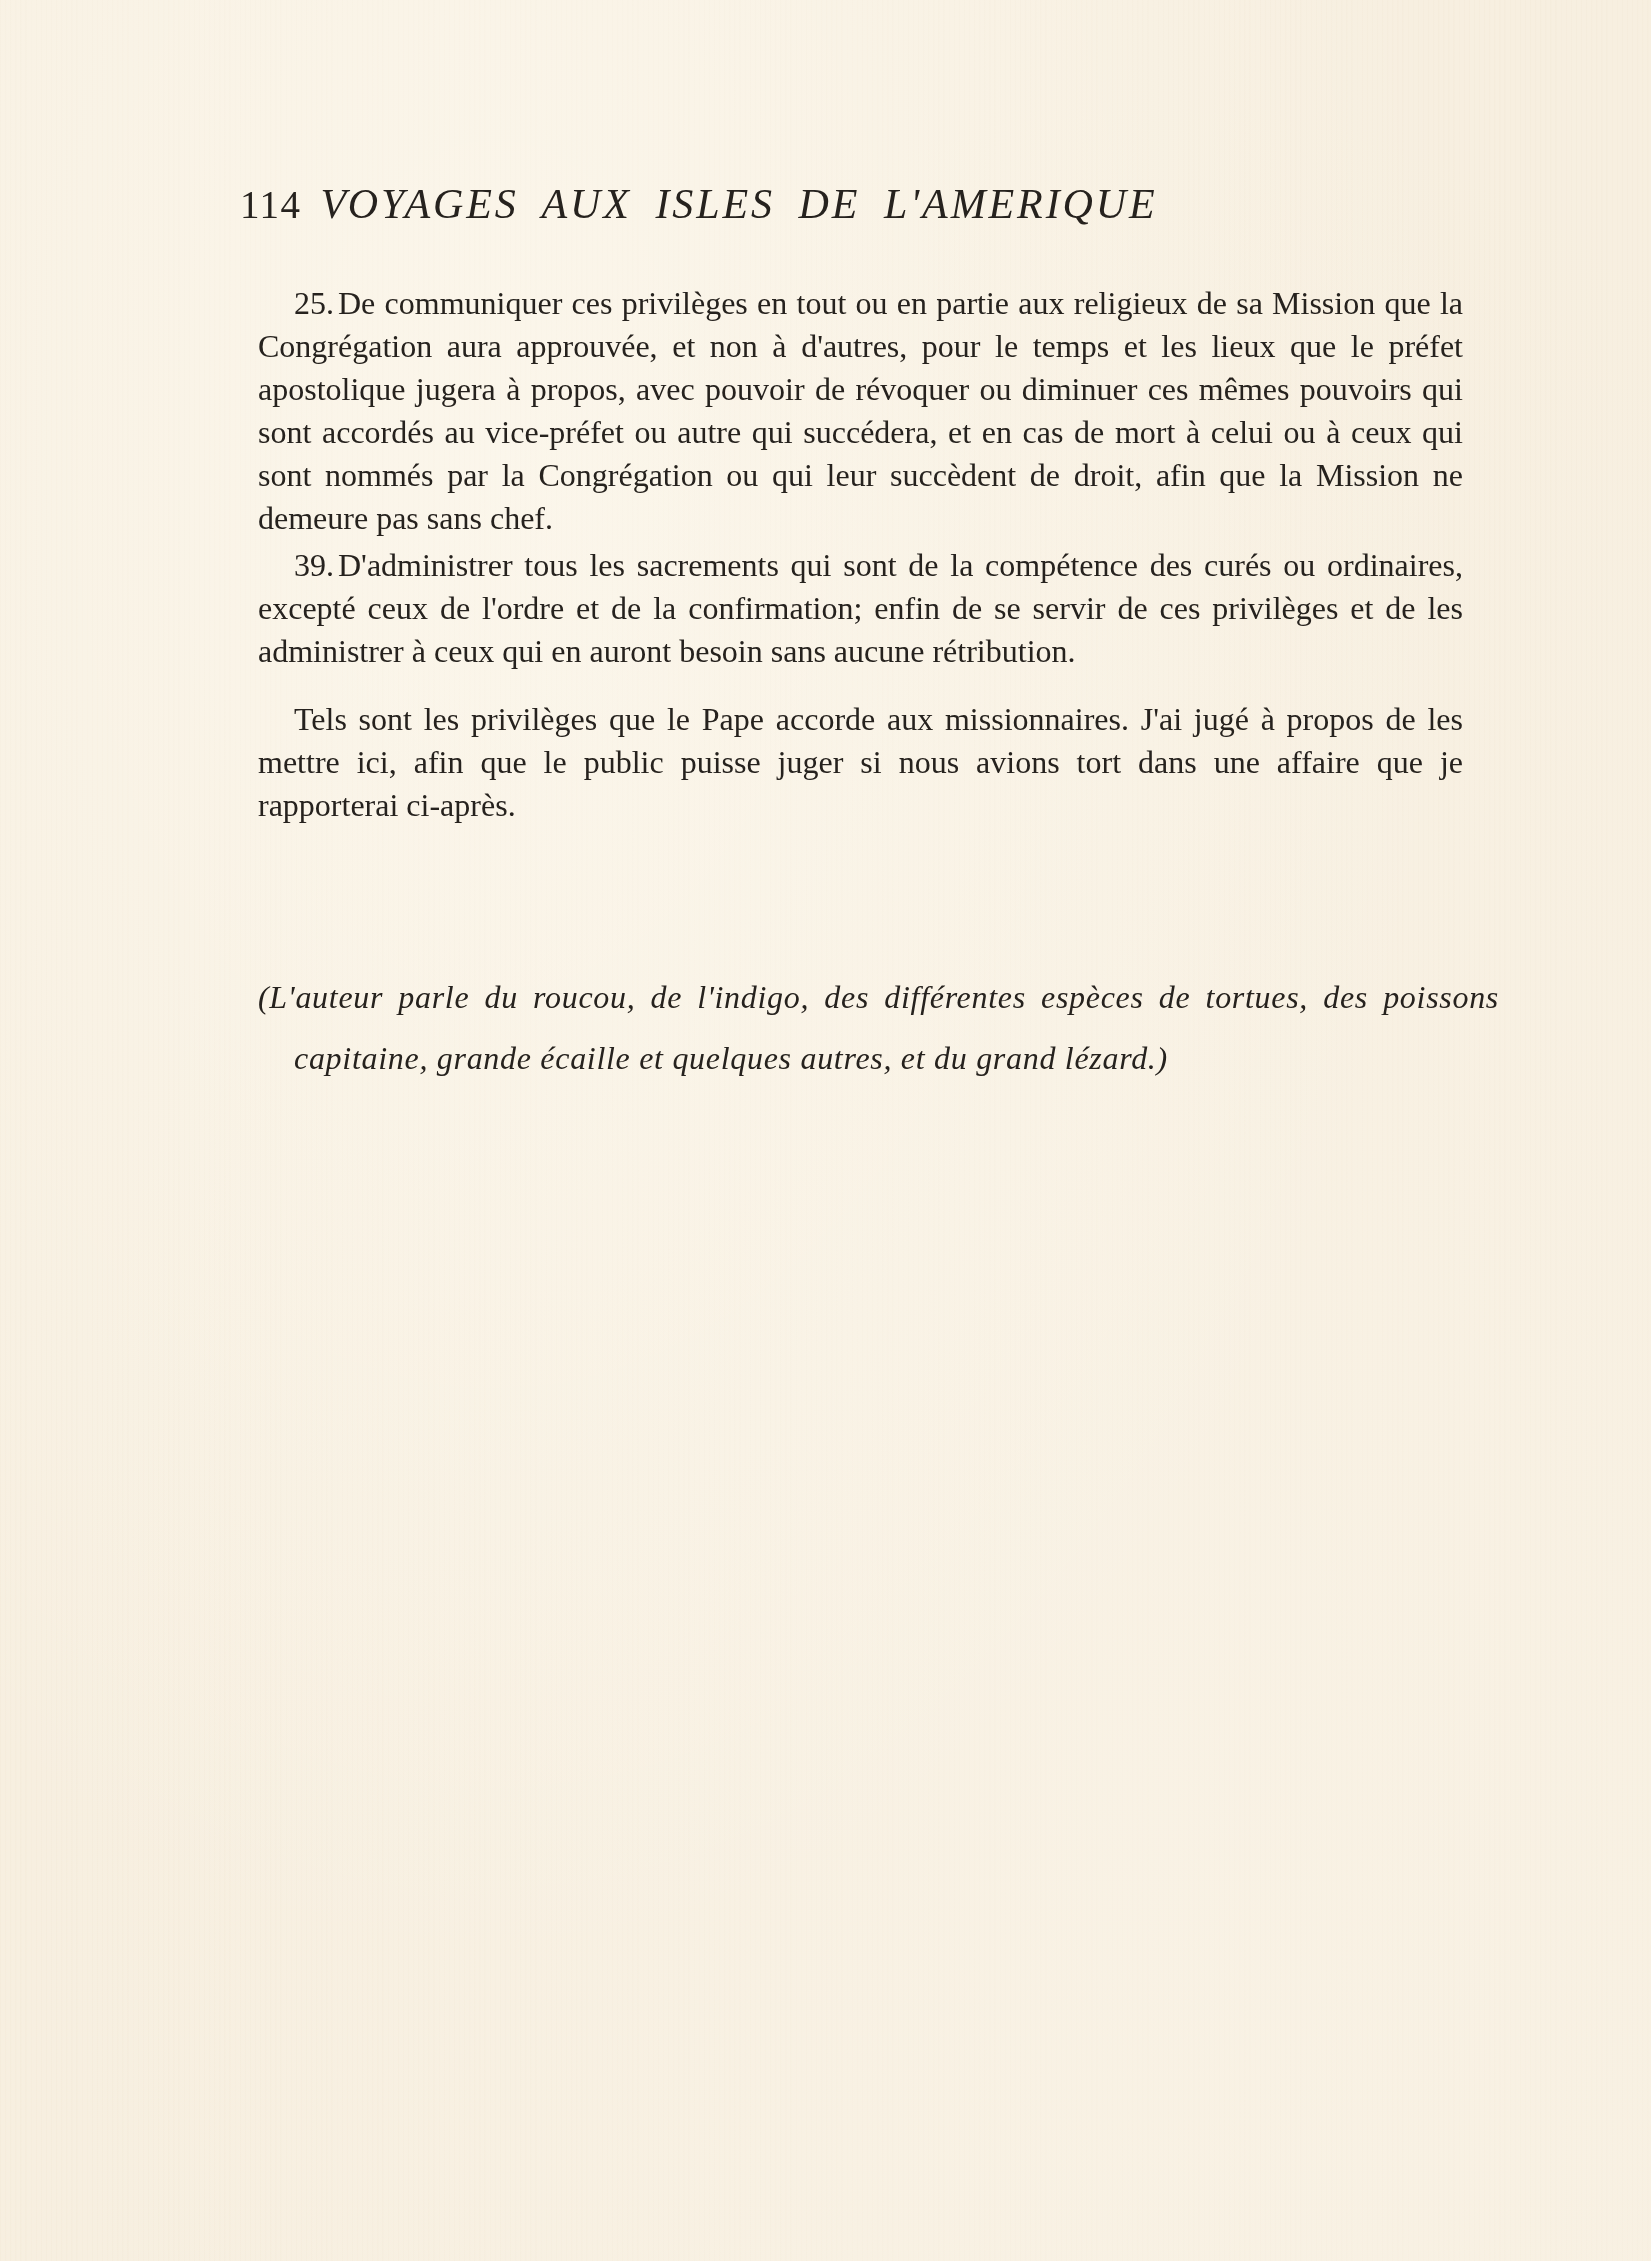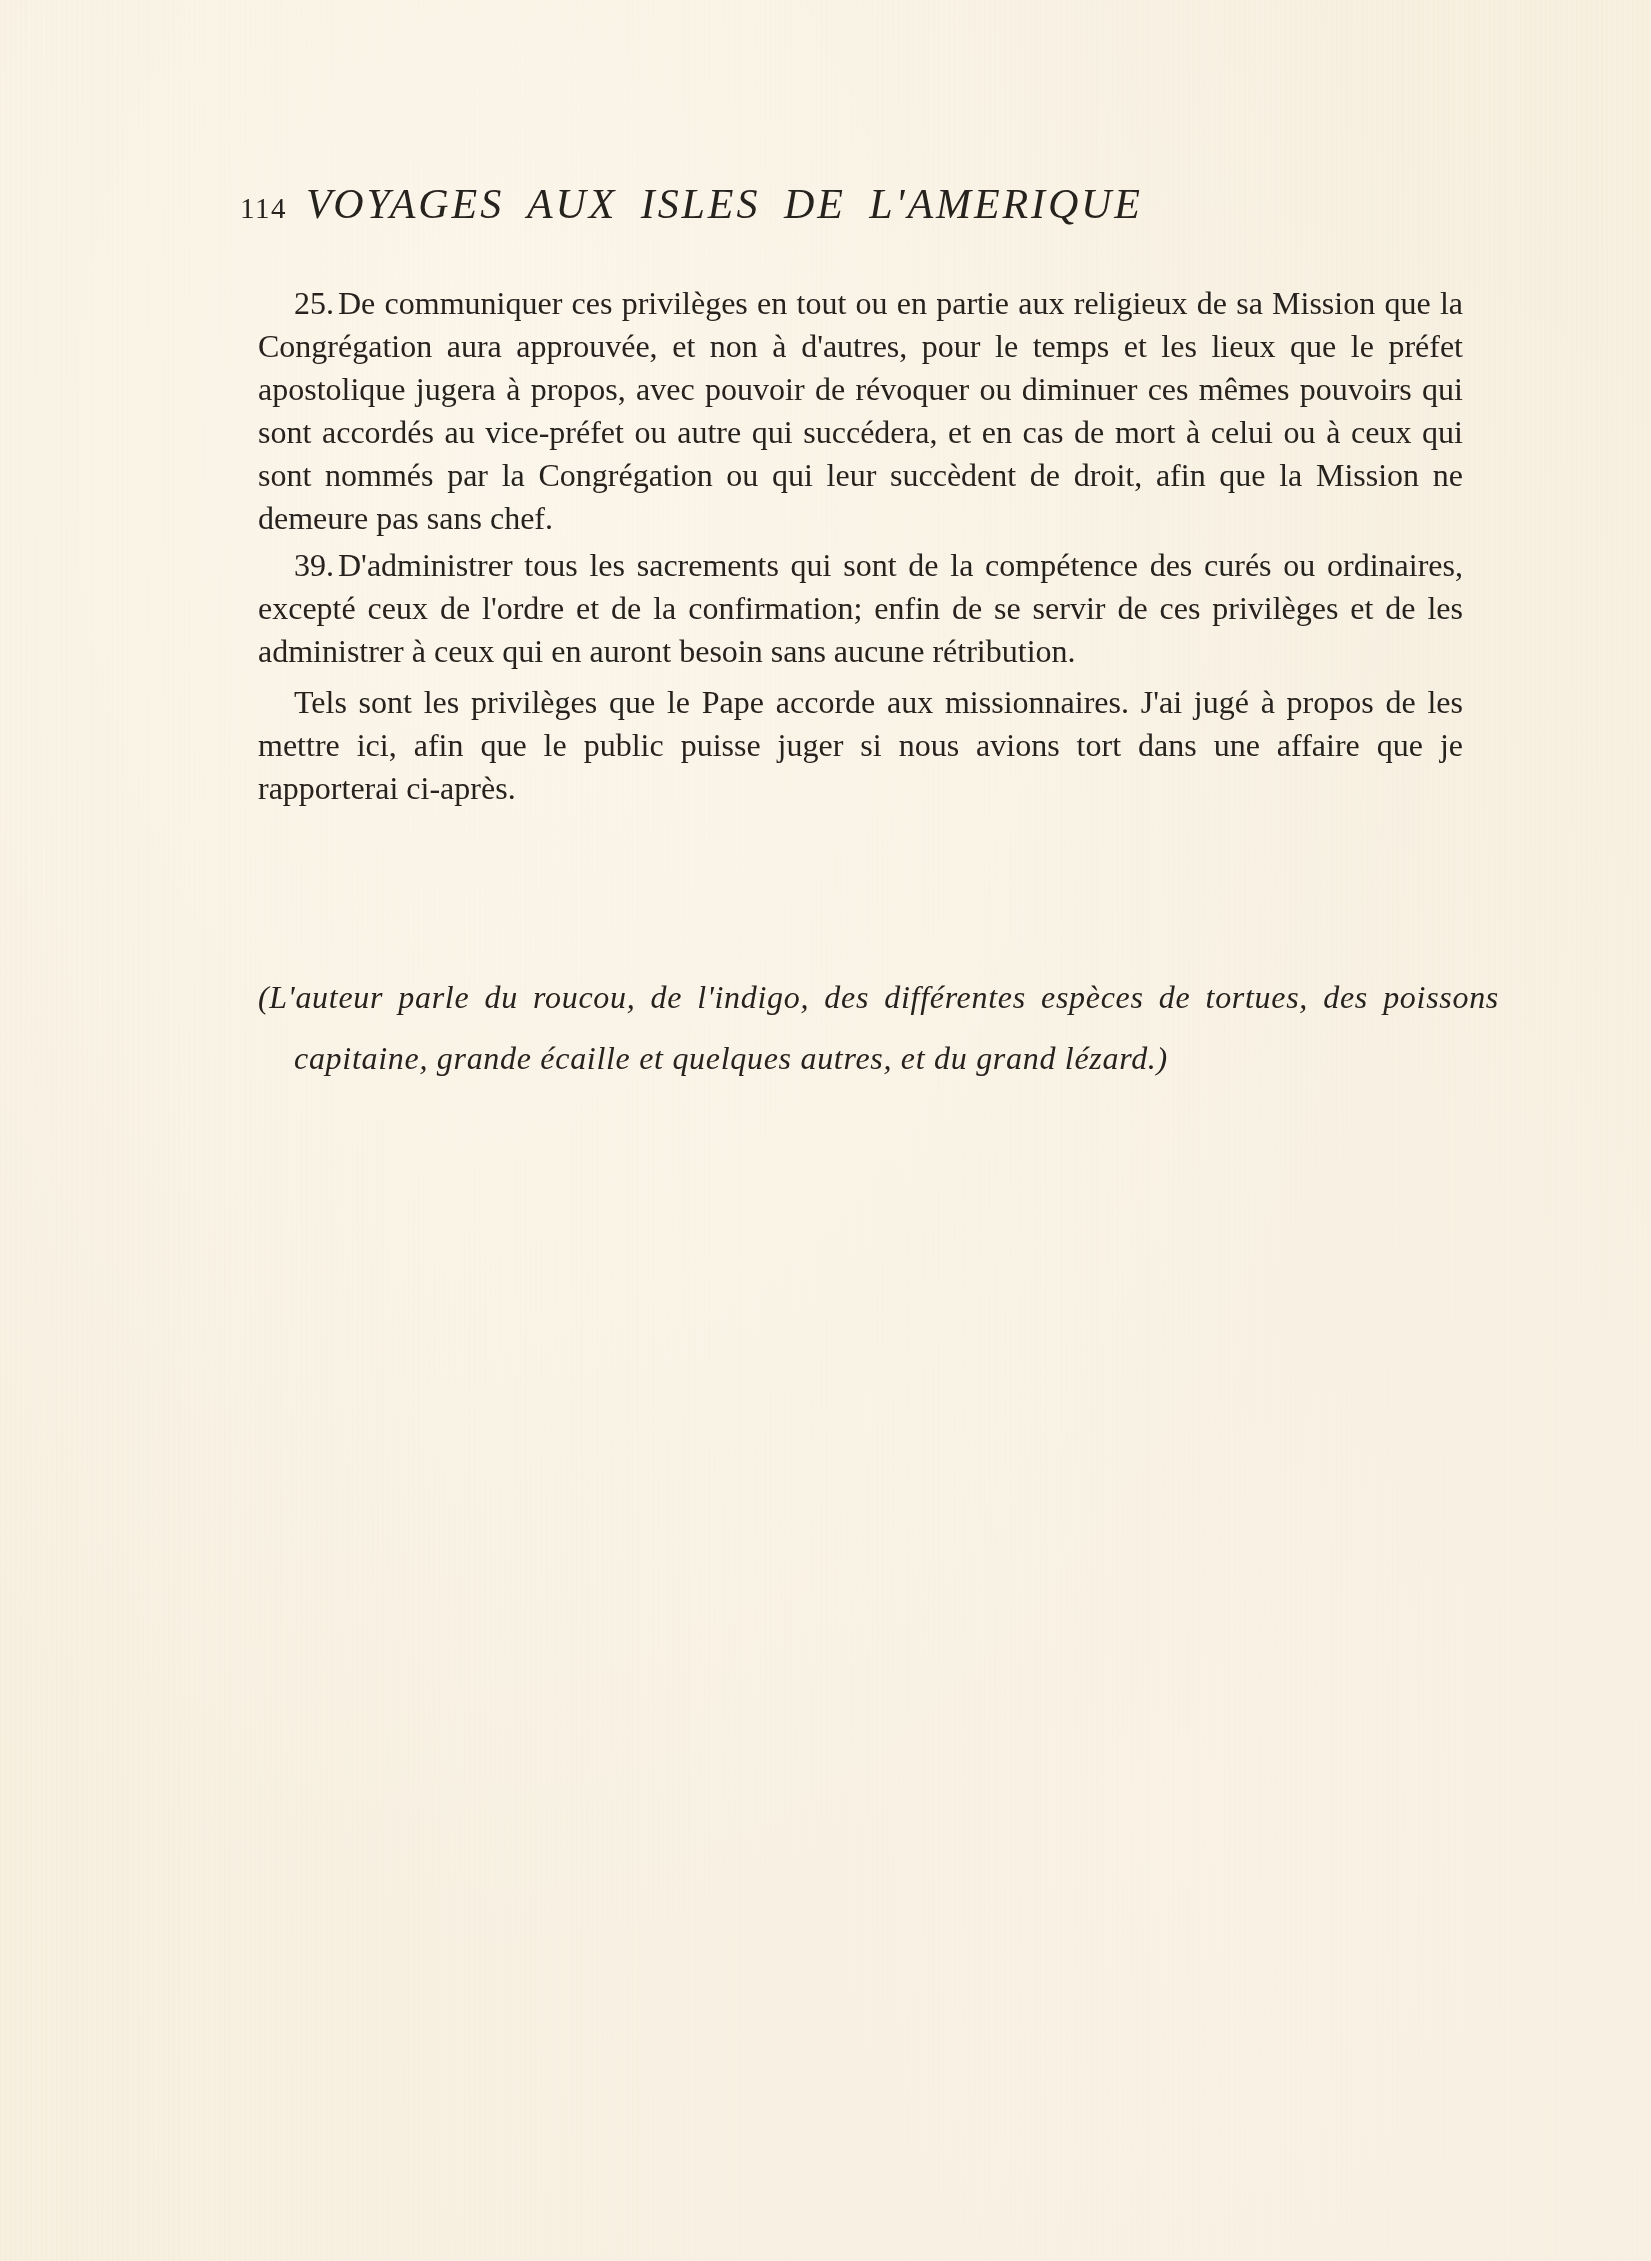--- a/index.html
+++ b/index.html
@@ -29,21 +29,21 @@
       position: absolute;
       left: 240px;
       top: 180px;
       width: 1234px;
       height: 51px;
       display: flex;
       align-items: baseline;
       white-space: nowrap;
     }
     .page-number {
-      font-size: 29px;
+      font-size: 39px;
       letter-spacing: 1.5px;
       margin-right: 19px;
       font-family: "Liberation Serif", serif;
     }
     .running-title {
       font-style: italic;
       font-size: 42px;
       letter-spacing: 2.9px;
       word-spacing: 10.2px;
       font-family: "Liberation Serif", serif;
@@ -59,21 +59,21 @@
       hyphens: manual;
     }
     .para {
       margin: 0;
       text-indent: 36px;
     }
     .para + .para {
       margin-top: 4.4px;
     }
     .para.gap {
-      margin-top: 8px;
+      margin-top: 25px;
     }
     .para-num {
       margin-right: 4px;
     }
     .note {
       position: absolute;
       left: 258px;
       top: 935px;
       width: 1205px;
       font-size: 32px;

